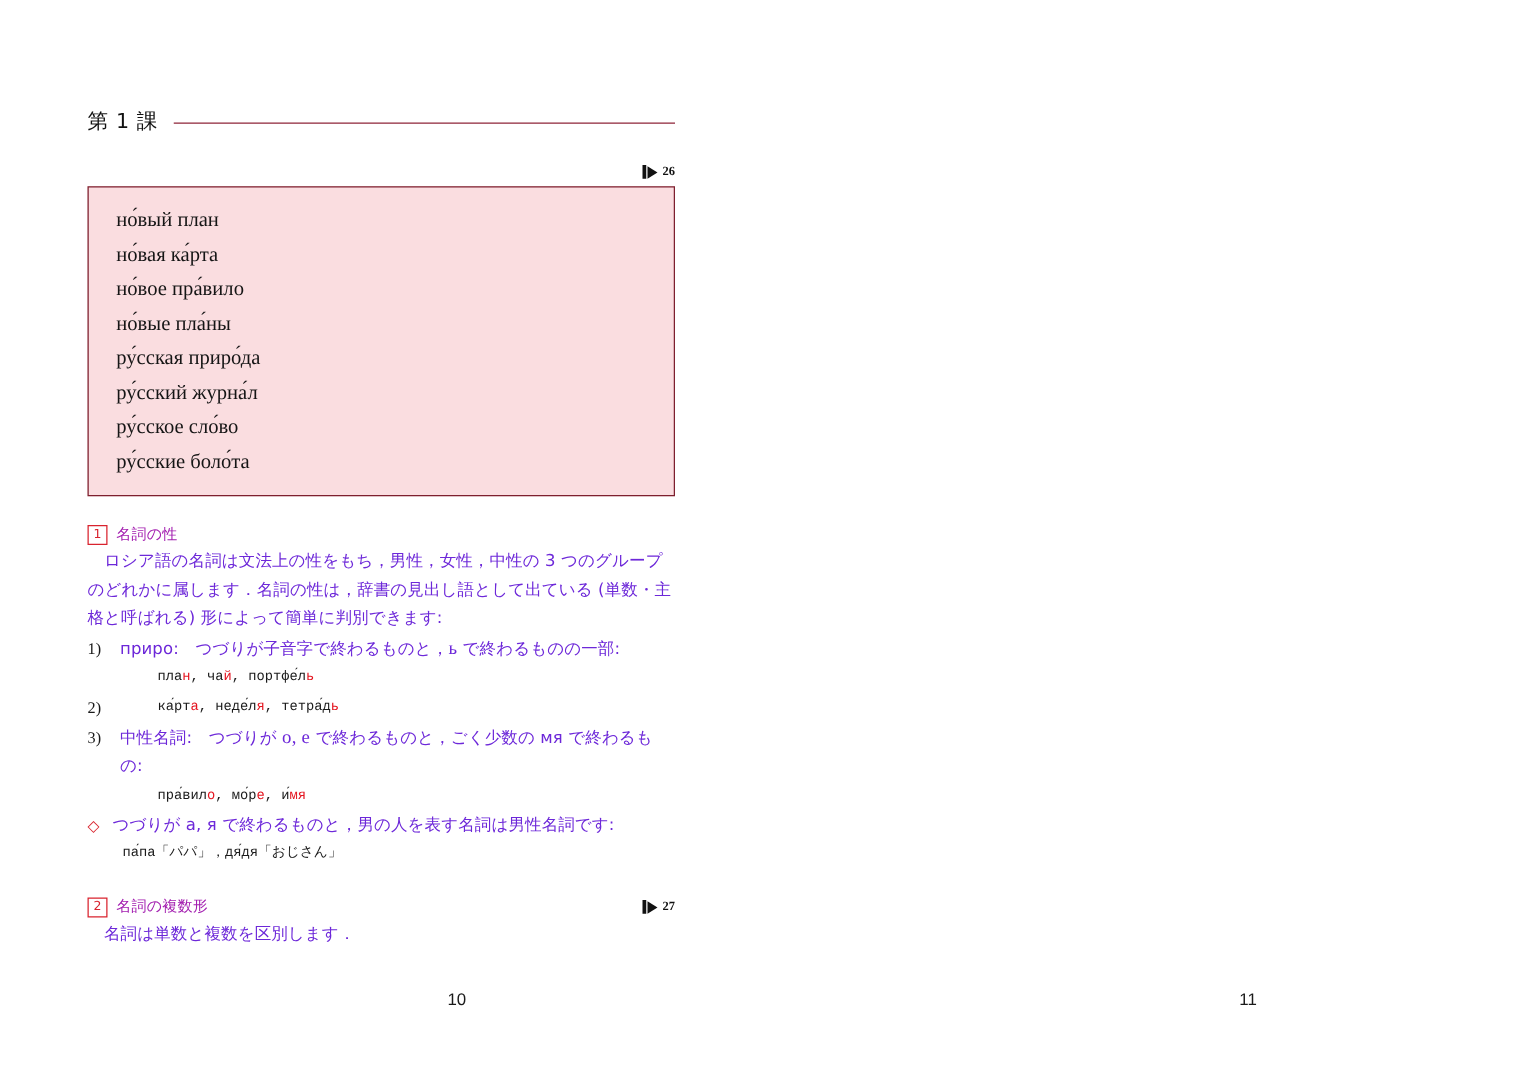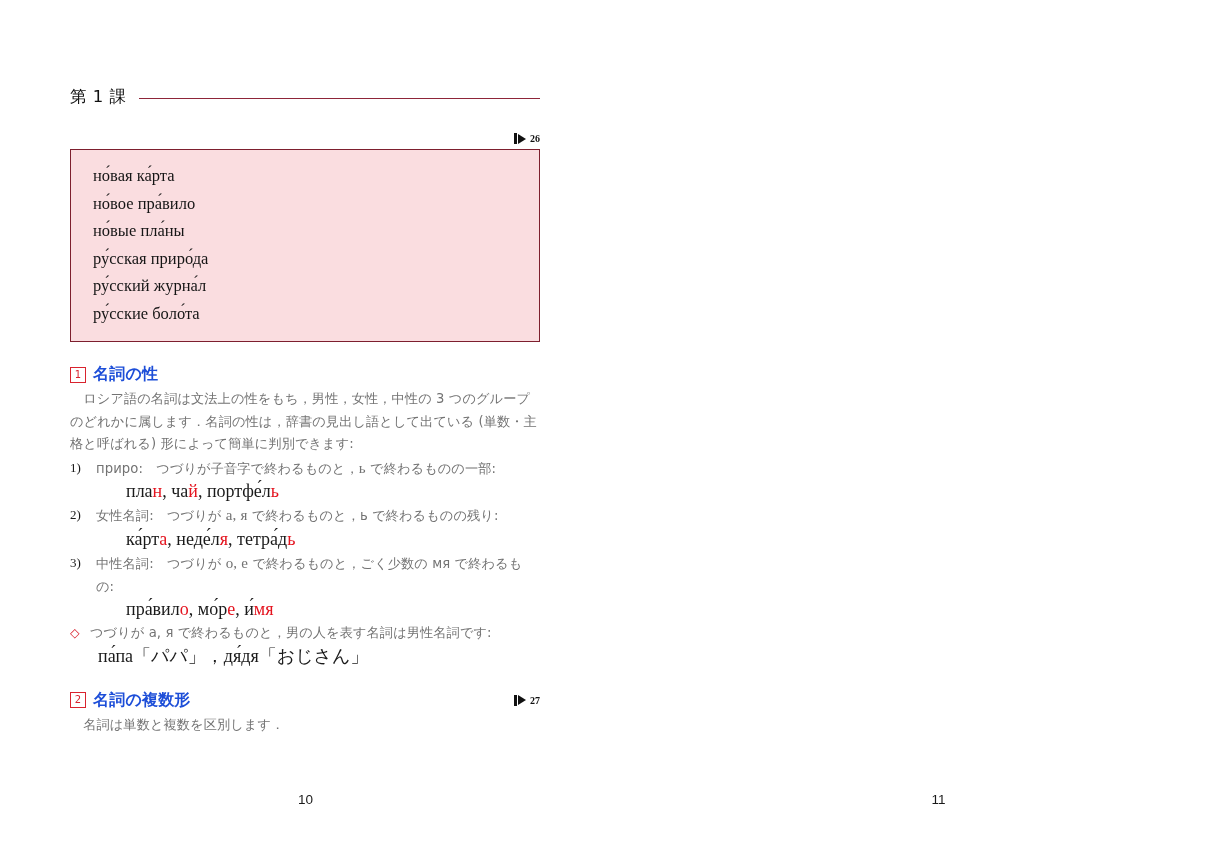--- a/index.html
+++ b/index.html
@@ -8,21 +8,21 @@
   }
   body {
     width: 1223px; height: 865px;
     font-family: "Liberation Serif", "DejaVu Serif", serif;
     color: #1a1a1a;
     position: relative;
     overflow: hidden;
   }
   .spread { position: relative; width: 1223px; height: 865px; }
 
-  .page { position: absolute; top: 0; height: 865px; }
+  .page { position: absolute; top: 0; height: 865px; padding-left: 40px; }
   .page-left  { left: 0;   width: 611px; }
   .page-right { left: 633px; width: 611px; }
 
   .col { position: absolute; top: 86px; width: 470px; }
   .page-left  .col { left: 70px; }
 
   
   .chapter-head {
     display: flex; align-items: center;
     gap: 12px;
@@ -86,32 +86,32 @@
     display: inline-flex; align-items: center; justify-content: center;
     width: 14px; height: 14px;
     border: 1px solid #d9232e;
     color: #d9232e;
     font-family: "DejaVu Sans", "Liberation Sans", sans-serif;
     font-size: 10px; line-height: 1;
     flex: 0 0 auto;
   }
   .sec-title {
     font-family: "DejaVu Sans", "Liberation Sans", sans-serif;
-    font-size: 16px; font-weight: bold;
-    color: #1d4ed8;
+    font-size: 12px; font-weight: normal;
+    color: #a21caf;
     letter-spacing: .2px;
   }
   .sec-head-cue { margin-left: auto; justify-content: space-between; }
 
   
   .jp {
     font-family: "DejaVu Sans", "Liberation Sans", sans-serif;
     font-size: 13.2px;
     line-height: 22.6px;
-    color: #737373;
+    color: #6d28d9;
     letter-spacing: .1px;
   }
   .para { text-indent: 1em; margin: 1px 0 0 0; }
 
   .numlist { margin: 0; padding: 0; list-style: none; }
   .numlist > li { display: flex; align-items: flex-start; margin-top: 1px; }
   .num-marker {
     flex: 0 0 auto;
     width: 26px;
     font-family: "Liberation Serif", serif;
@@ -125,22 +125,22 @@
     flex: 0 0 auto; width: 20px;
     color: #d9232e; font-size: 12.5px; line-height: 22.6px;
   }
 
   .ru {
     font-family: "Liberation Serif", "DejaVu Serif", serif;
     font-size: 15px;
     letter-spacing: .2px;
   }
   .ru-line {
-    font-family: Liberation Serif, serif;
-    font-size: 18px;
+    font-family: Liberation Mono, monospace;
+    font-size: 11px;
     line-height: 23px;
     padding-left: 30px;
     white-space: nowrap;
   }
   .hl { color: #e4141f; }
 
   
   .page-number {
     position: absolute;
     bottom: 58px;
@@ -168,25 +168,27 @@
         <span class="audio-cue">
           <span class="audio-glyph">
             <span class="audio-bar"></span>
               <span class="audio-tri"></span>
           </span>
           <span>26</span>
         </span>
       </div>
 
       <div class="example-box">
+        <div class="line">но́вый план</div>
         <div class="line">но́вая ка́рта</div>
         <div class="line">но́вое пра́вило</div>
         <div class="line">но́вые пла́ны</div>
         <div class="line">ру́сская приро́да</div>
         <div class="line">ру́сский журна́л</div>
+        <div class="line">ру́сское сло́во</div>
         <div class="line">ру́сские боло́та</div>
       </div>
 
       <div class="section-head">
         <span class="sec-badge">1</span>
         <span class="sec-title">名詞の性</span>
       </div>
 
       <div class="jp para">ロシア語の名詞は文法上の性をもち，男性，女性，中性の 3 つのグループのどれかに属します．名詞の性は，辞書の見出し語として出ている (単数・主格と呼ばれる) 形によって簡単に判別できます:</div>
 
@@ -194,21 +196,20 @@
         <li>
           <span class="num-marker">1)</span>
           <span class="num-body">
             <span class="jp"><span>приро:　つづりが子音字で終わるものと，</span><span class="ru">ь</span><span> で終わるものの一部:</span></span>
             <div class="ru-line" id="ex-1a"><span>пла</span><span class="hl">н</span><span>, ча</span><span class="hl">й</span><span>, портфе́л</span><span class="hl">ь</span></div>
           </span>
         </li>
         <li>
           <span class="num-marker">2)</span>
           <span class="num-body">
-            <span class="jp"><span>女性名詞:　つづりが </span><span class="ru">а, я</span><span> で終わるものと，ь で終わるものの残り:</span></span>
             <div class="ru-line" id="ex-1b"><span>ка́рт</span><span class="hl">а</span><span>, неде́л</span><span class="hl">я</span><span>, тетра́д</span><span class="hl">ь</span></div>
           </span>
         </li>
         <li>
           <span class="num-marker">3)</span>
           <span class="num-body">
             <span class="jp"><span>中性名詞:　つづりが </span><span class="ru">о, е</span><span> で終わるものと，ごく少数の мя で終わるもの:</span></span>
             <div class="ru-line" id="ex-1c"><span>пра́вил</span><span class="hl">о</span><span>, мо́р</span><span class="hl">е</span><span>, и́</span><span class="hl">мя</span></div>
           </span>
         </li>

